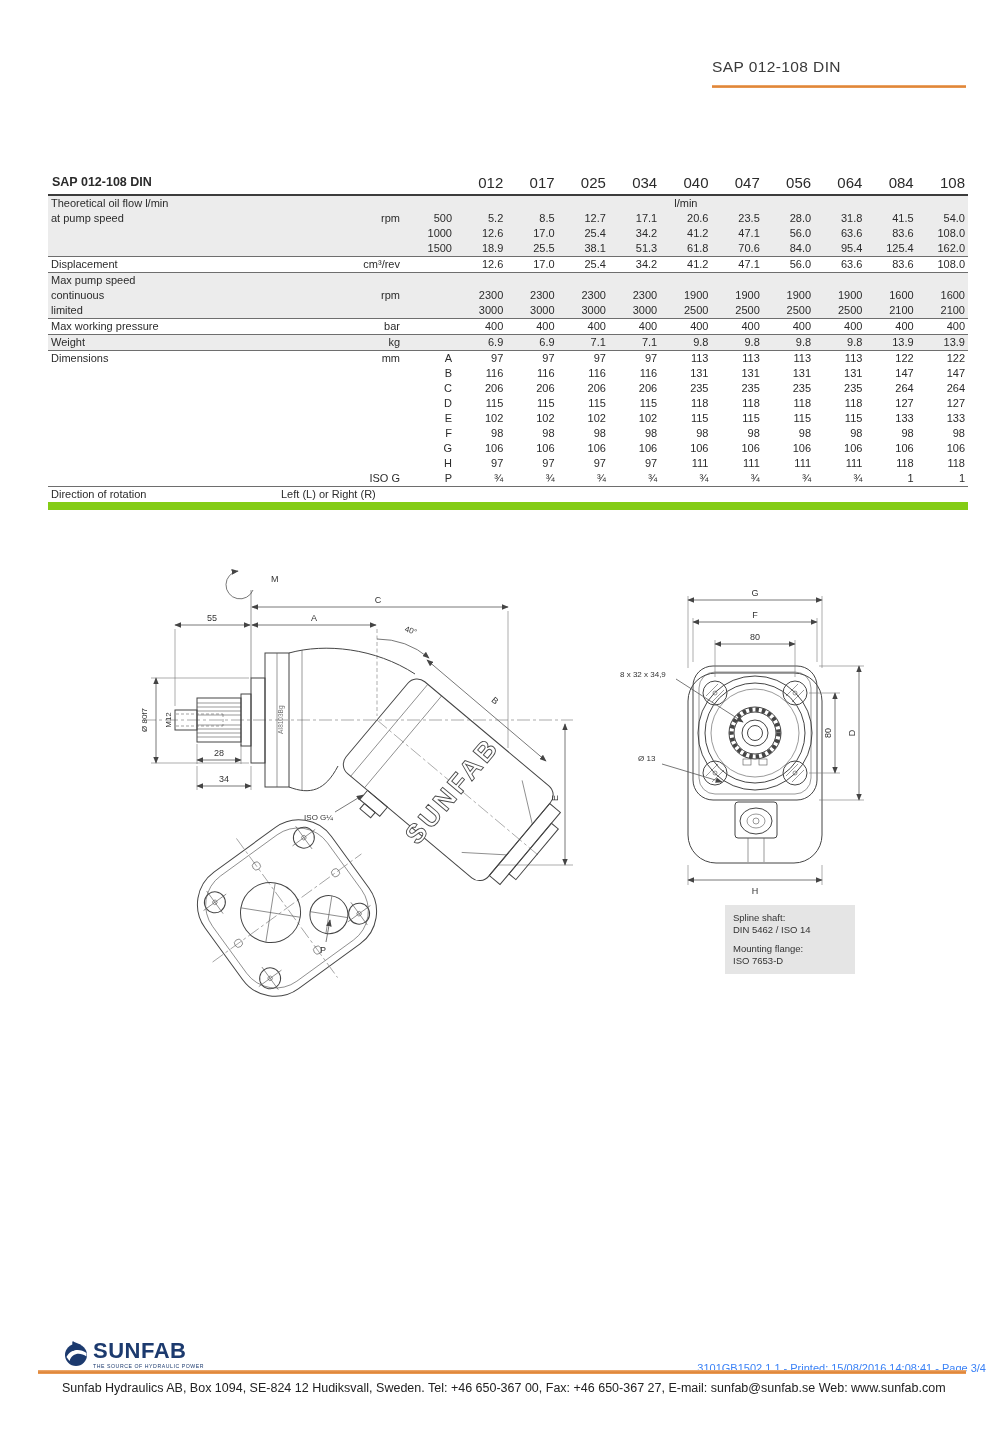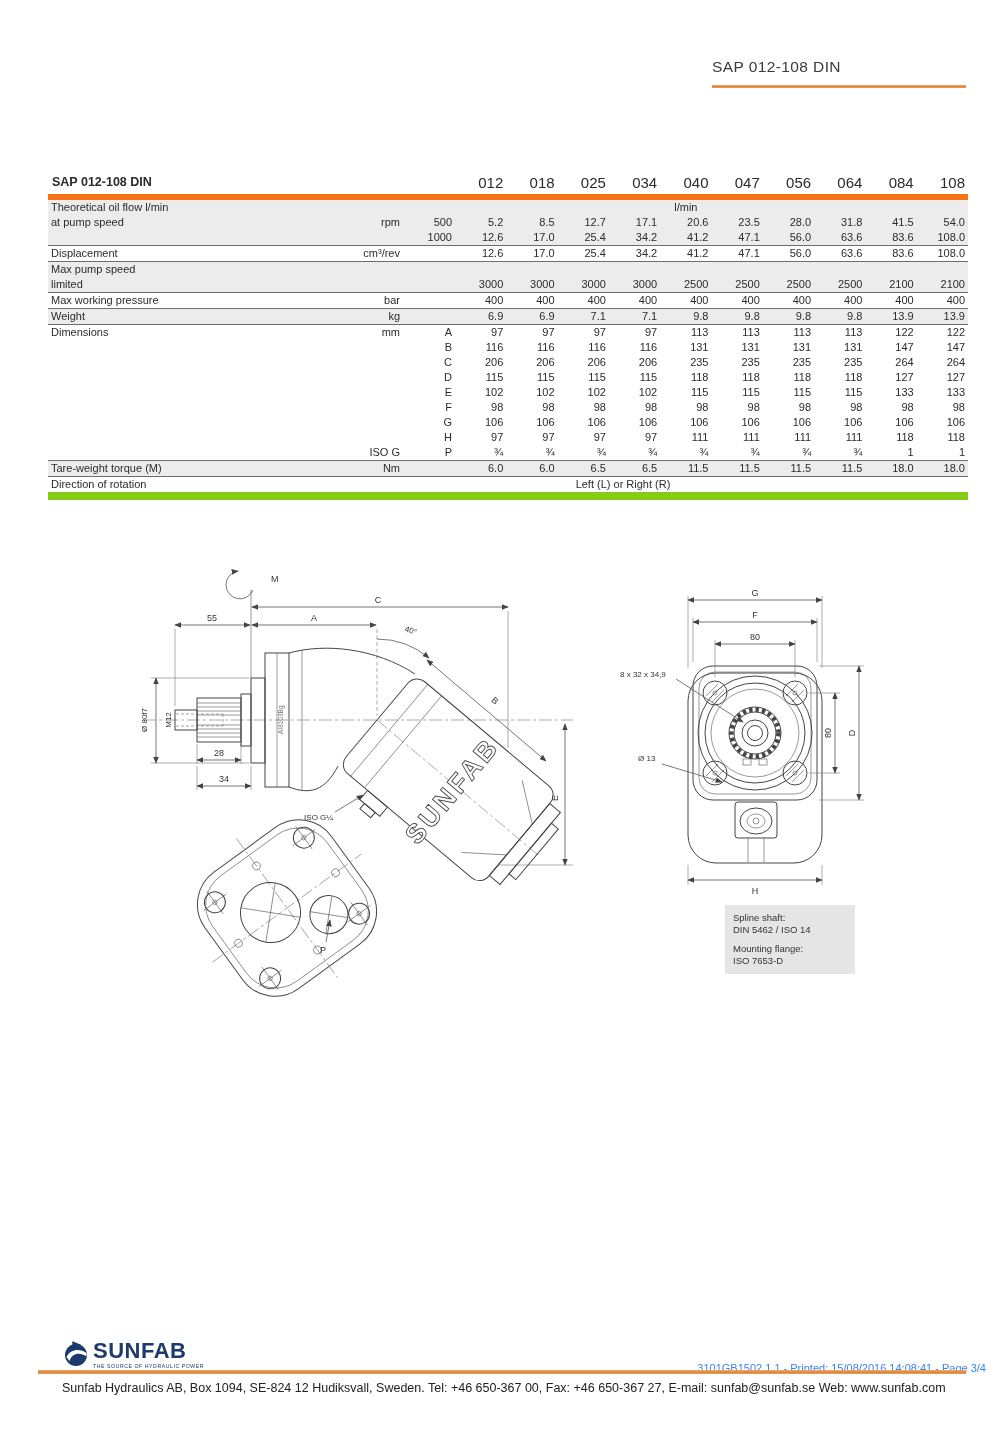--- a/index.html
+++ b/index.html
@@ -15,24 +15,24 @@
 
   
   table.spec{position:absolute;left:48px;top:169px;width:920px;border-collapse:collapse;table-layout:fixed;font-size:11px;color:#2b2b2b;}
   .spec th,.spec td{padding:0 3px;height:15px;line-height:15px;white-space:nowrap;font-weight:400;}
   .spec thead th{height:21px;vertical-align:bottom;padding-bottom:4px;border-bottom:2px solid #3c3c3c;}
   .spec thead th.t-title{text-align:left;font-weight:700;font-size:12.5px;padding-left:4px;}
   .spec thead th.t-col{text-align:right;font-size:15px;}
   .c-label{text-align:left;padding-left:4px;}
   .c-unit,.c-key,.c-val{text-align:right;}
   td.c-note{text-align:center;}
-  .c-span{text-align:center;padding-left:30px;}
+  .c-span{text-align:left;padding-left:30px;}
   tr.shaded td{background:#ececec;}
   tr.bt-thin td{border-top:1px solid #6e6e6e;}
-  tr.bt-thick td{border-top:6px solid #f97316;}
+  tr.bt-thick td{border-top:1px solid #f97316;}
   tr.bb-thick td{border-bottom:8px solid #84cc16;}
 
   
   svg{overflow:visible;}
   .ln{stroke:#454545;fill:none;stroke-width:1;}
   .thin{stroke:#555;fill:none;stroke-width:.6;}
   .dim{stroke:#555;fill:none;stroke-width:.8;}
   .ext{stroke:#777;fill:none;stroke-width:.6;}
   .hid{stroke:#666;fill:none;stroke-width:.6;stroke-dasharray:3 2;}
   .cdash{stroke:#888;fill:none;stroke-width:.7;stroke-dasharray:13 3 3 3;}
@@ -77,21 +77,21 @@
         <col>
         <col>
         <col>
         <col>
         <col>
     </colgroup>
     <thead>
       <tr>
         <th class="t-title" colspan="3">SAP 012-108 DIN</th>
       <th class="t-col">012</th>
-          <th class="t-col">018</th>
+          <th class="t-col">017</th>
           <th class="t-col">025</th>
           <th class="t-col">034</th>
           <th class="t-col">040</th>
           <th class="t-col">047</th>
           <th class="t-col">056</th>
           <th class="t-col">064</th>
           <th class="t-col">084</th>
           <th class="t-col">108</th>
         </tr>
     </thead>
@@ -134,20 +134,35 @@
           <td class="c-val">17.0</td>
           <td class="c-val">25.4</td>
           <td class="c-val">34.2</td>
           <td class="c-val">41.2</td>
           <td class="c-val">47.1</td>
           <td class="c-val">56.0</td>
           <td class="c-val">63.6</td>
           <td class="c-val">83.6</td>
           <td class="c-val">108.0</td>
         </tr>
+        <tr class="shaded">
+          <td class="c-label"></td>
+          <td class="c-unit"></td>
+          <td class="c-key">1500</td>
+          <td class="c-val">18.9</td>
+          <td class="c-val">25.5</td>
+          <td class="c-val">38.1</td>
+          <td class="c-val">51.3</td>
+          <td class="c-val">61.8</td>
+          <td class="c-val">70.6</td>
+          <td class="c-val">84.0</td>
+          <td class="c-val">95.4</td>
+          <td class="c-val">125.4</td>
+          <td class="c-val">162.0</td>
+        </tr>
         <tr class="bt-thin">
           <td class="c-label">Displacement</td>
           <td class="c-unit">cm³/rev</td>
           <td class="c-key"></td>
           <td class="c-val">12.6</td>
           <td class="c-val">17.0</td>
           <td class="c-val">25.4</td>
           <td class="c-val">34.2</td>
           <td class="c-val">41.2</td>
           <td class="c-val">47.1</td>
@@ -165,20 +180,35 @@
           <td class="c-val"></td>
           <td class="c-val"></td>
           <td class="c-val"></td>
           <td class="c-val"></td>
           <td class="c-val"></td>
           <td class="c-val"></td>
           <td class="c-val"></td>
           <td class="c-val"></td>
         </tr>
         <tr class="shaded">
+          <td class="c-label">continuous</td>
+          <td class="c-unit">rpm</td>
+          <td class="c-key"></td>
+          <td class="c-val">2300</td>
+          <td class="c-val">2300</td>
+          <td class="c-val">2300</td>
+          <td class="c-val">2300</td>
+          <td class="c-val">1900</td>
+          <td class="c-val">1900</td>
+          <td class="c-val">1900</td>
+          <td class="c-val">1900</td>
+          <td class="c-val">1600</td>
+          <td class="c-val">1600</td>
+        </tr>
+        <tr class="shaded">
           <td class="c-label">limited</td>
           <td class="c-unit"></td>
           <td class="c-key"></td>
           <td class="c-val">3000</td>
           <td class="c-val">3000</td>
           <td class="c-val">3000</td>
           <td class="c-val">3000</td>
           <td class="c-val">2500</td>
           <td class="c-val">2500</td>
           <td class="c-val">2500</td>
@@ -343,35 +373,20 @@
           <td class="c-val">¾</td>
           <td class="c-val">¾</td>
           <td class="c-val">¾</td>
           <td class="c-val">¾</td>
           <td class="c-val">¾</td>
           <td class="c-val">¾</td>
           <td class="c-val">¾</td>
           <td class="c-val">¾</td>
           <td class="c-val">1</td>
           <td class="c-val">1</td>
-        </tr>
-        <tr class="shaded bt-thin">
-          <td class="c-label">Tare-weight torque (M)</td>
-          <td class="c-unit">Nm</td>
-          <td class="c-key"></td>
-          <td class="c-val">6.0</td>
-          <td class="c-val">6.0</td>
-          <td class="c-val">6.5</td>
-          <td class="c-val">6.5</td>
-          <td class="c-val">11.5</td>
-          <td class="c-val">11.5</td>
-          <td class="c-val">11.5</td>
-          <td class="c-val">11.5</td>
-          <td class="c-val">18.0</td>
-          <td class="c-val">18.0</td>
         </tr>
         <tr class="bt-thin bb-thick">
           <td class="c-label">Direction of rotation</td>
           <td class="c-span" colspan="12">Left (L) or Right (R)</td>
         </tr>
       </tbody>
   </table>
 
   <svg class="abs" style="left:25px;top:548px" width="565" height="440" viewBox="0 0 565 440">
     <defs>

